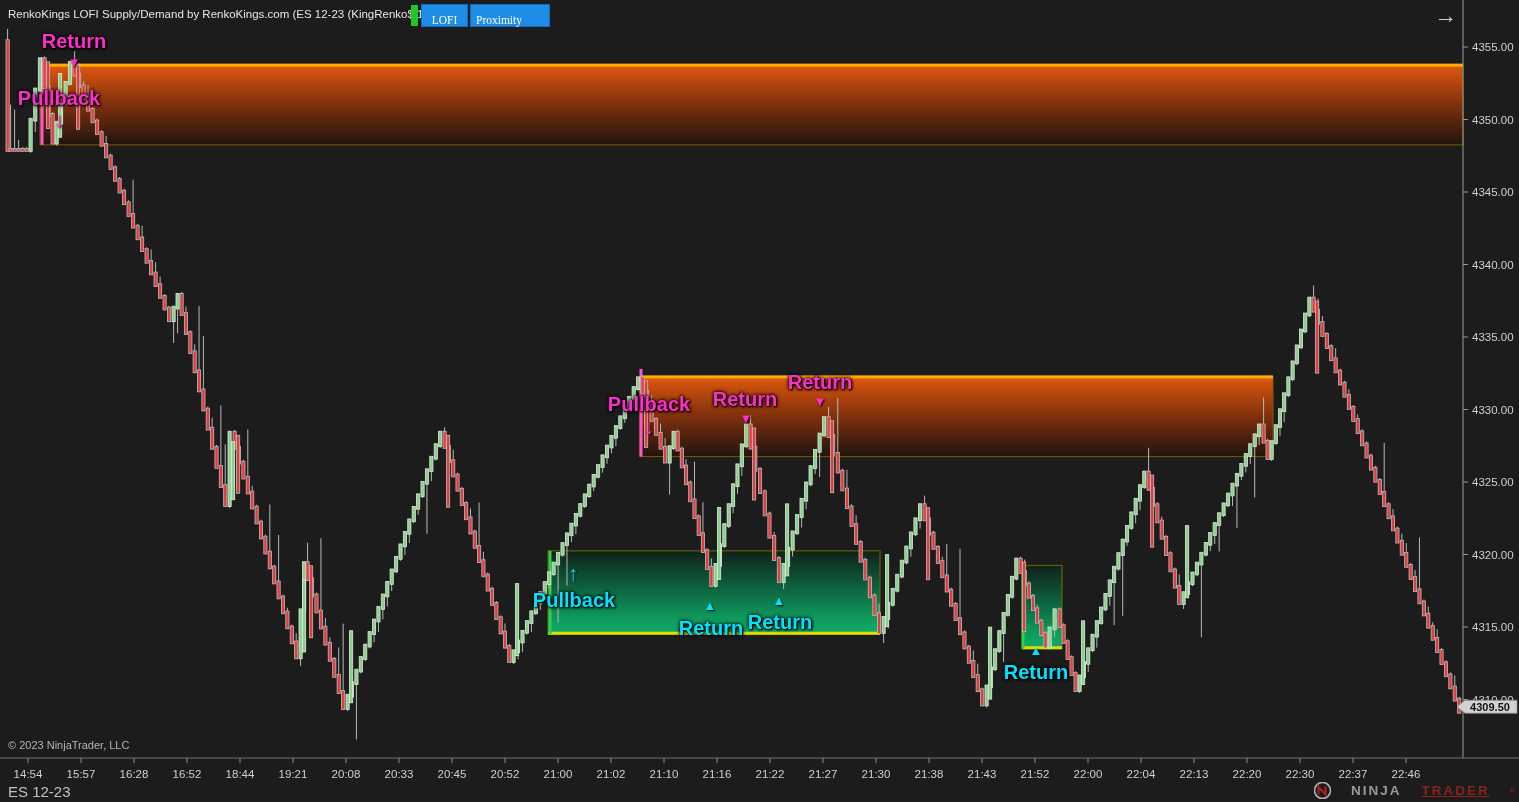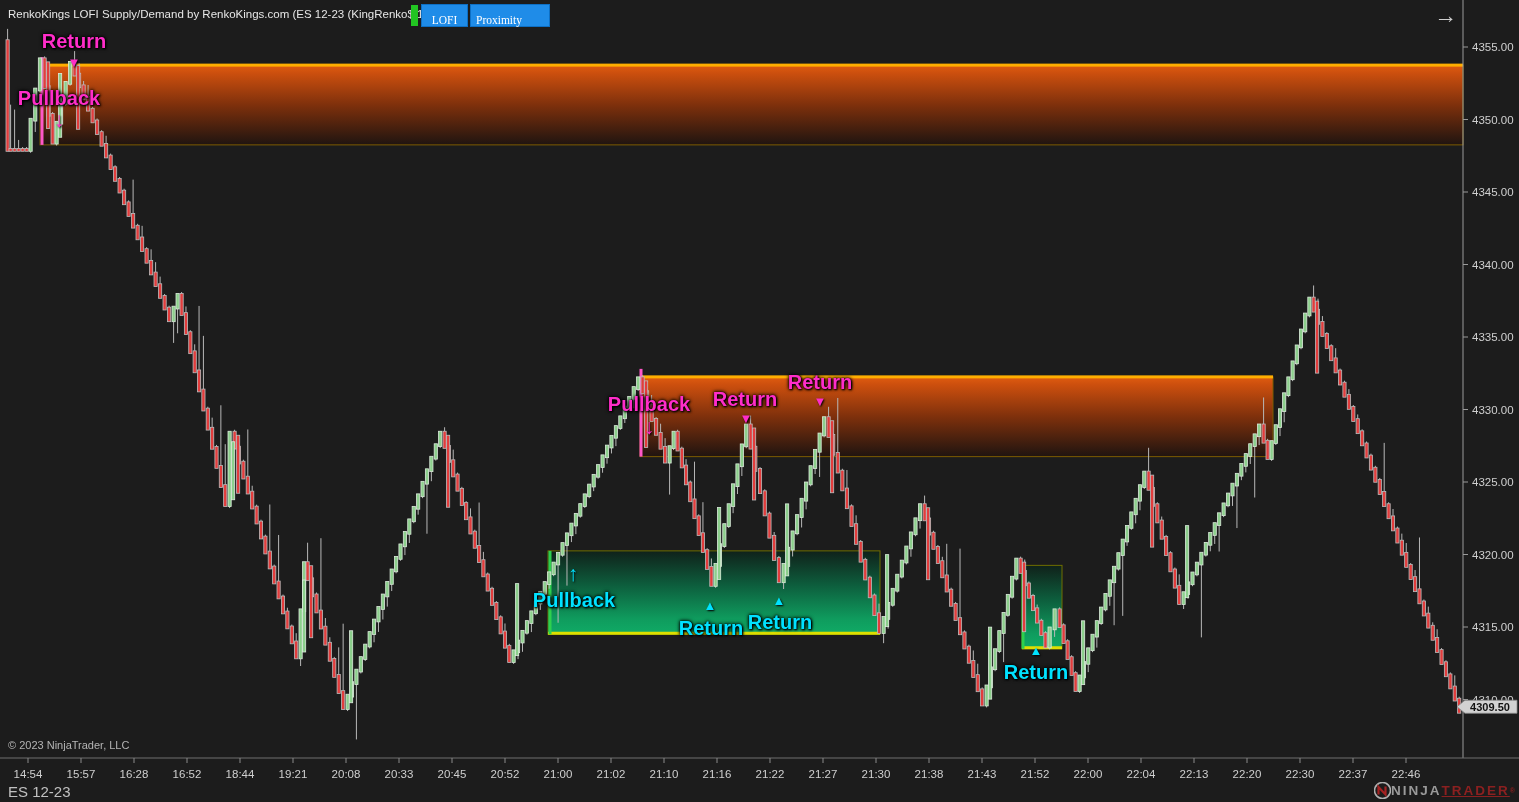--- a/index.html
+++ b/index.html
@@ -12,21 +12,21 @@
   .btn{position:absolute;top:4px;height:23px;background:#1f8ce8;border:1px solid #0d6fc4;
        color:#fff;font-size:11.5px;font-family:Liberation Serif, serif;
        display:flex;align-items:flex-end;justify-content:center;gap:5px;padding:0 10px;box-sizing:border-box;cursor:pointer;}
   .btn-lofi{left:421px;width:47px;}
   .btn-prox{left:470px;width:80px;gap:22px;}
   .nav-arrow{position:absolute;right:62px;top:4px;font-size:23px;color:#cfcfcf;line-height:23px;cursor:pointer;}
   
   .copyright{position:absolute;left:8px;top:739px;font-size:11px;color:#b4b4b4;}
   .instr{position:absolute;left:8px;top:783px;font-size:15px;color:#c0c0c0;}
   .brand{position:absolute;right:4px;top:782px;font-size:13.5px;letter-spacing:2px;font-weight:bold;
-         display:flex;align-items:center;gap:0;}
+         display:flex;align-items:center;gap:20px;}
   .brand .ninja{color:#9a9a9a;}
   .brand .trader{color:#8b2020;text-decoration:underline;}
   .brand .reg{font-size:7px;color:#8b2020;vertical-align:super;letter-spacing:0;}
   
   .anno{position:absolute;transform:translate(-50%,-50%);font-weight:bold;font-size:20px;
         white-space:nowrap;text-shadow:1px 1px 2px #000,0 0 3px #000,0 0 4px #000;z-index:6;}
   .anno.magenta{color:#ff2dc9;}
   .anno.cyan{color:#00e2ff;}
   .anno-glyph{position:absolute;transform:translate(-50%,-50%);font-weight:bold;z-index:6;
         text-shadow:1px 1px 2px #000;}

